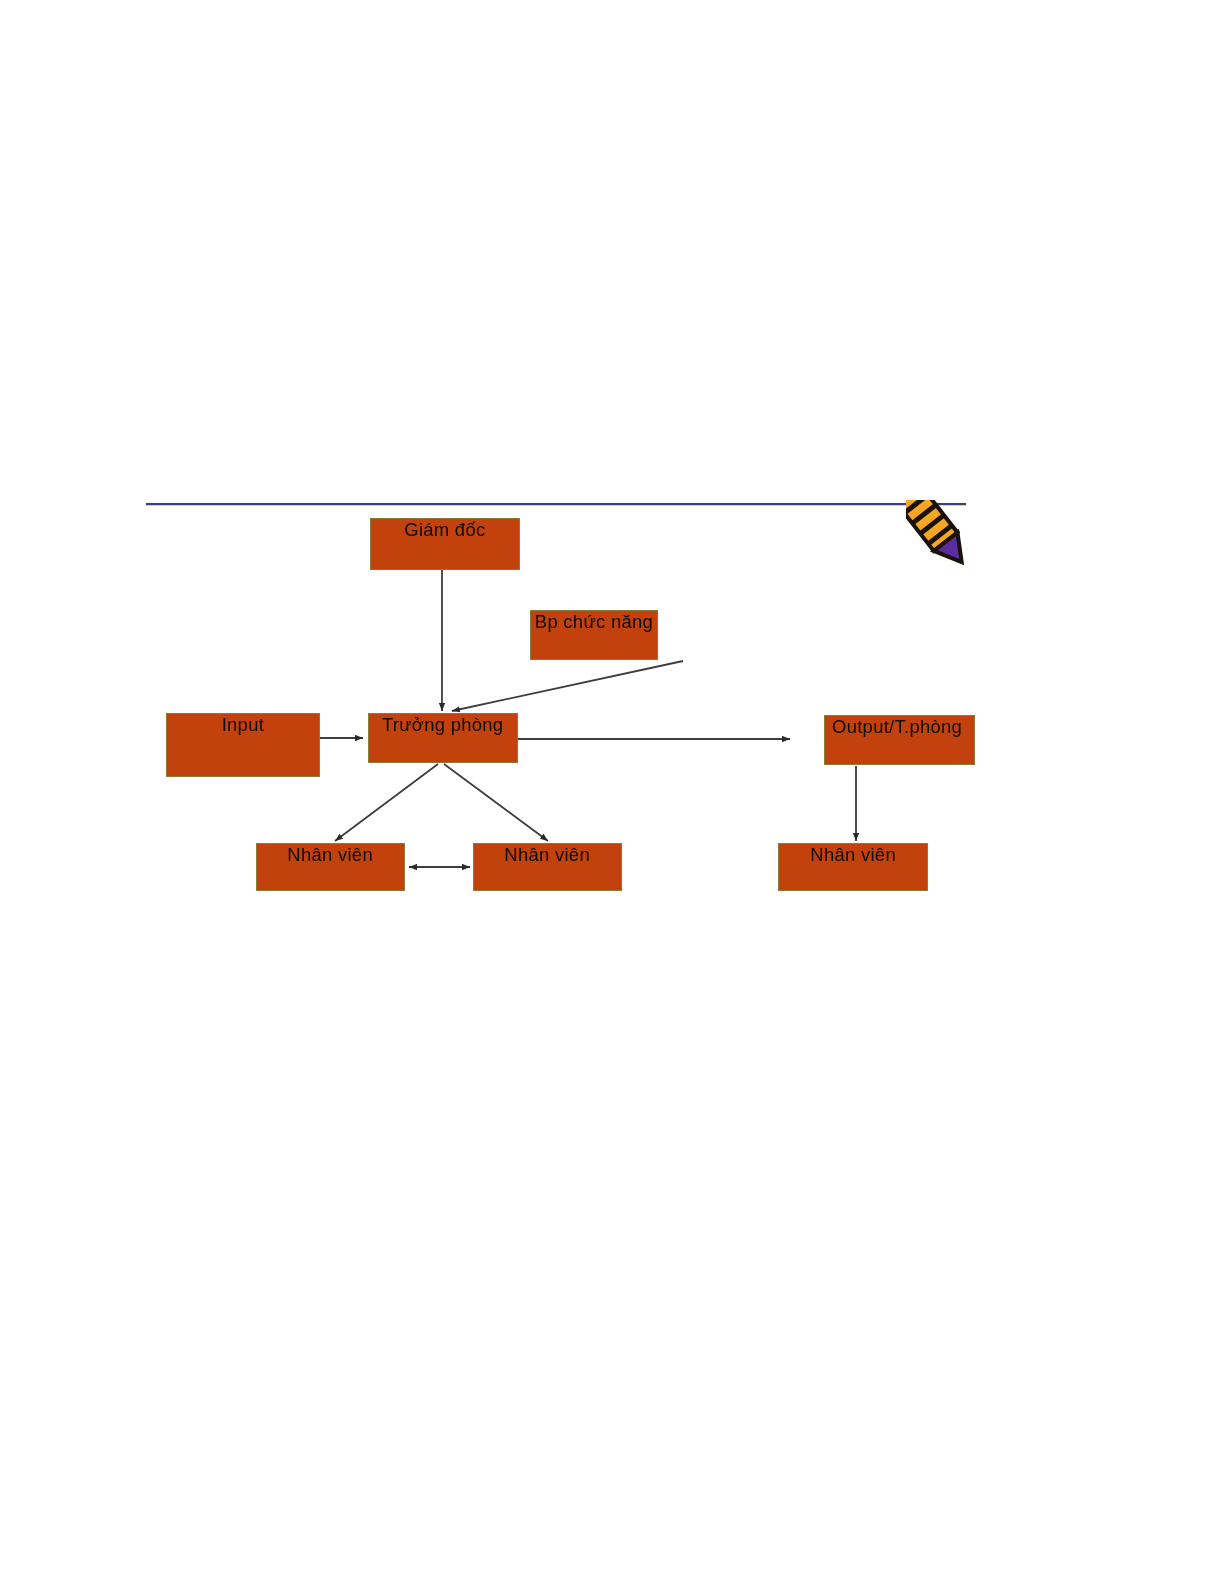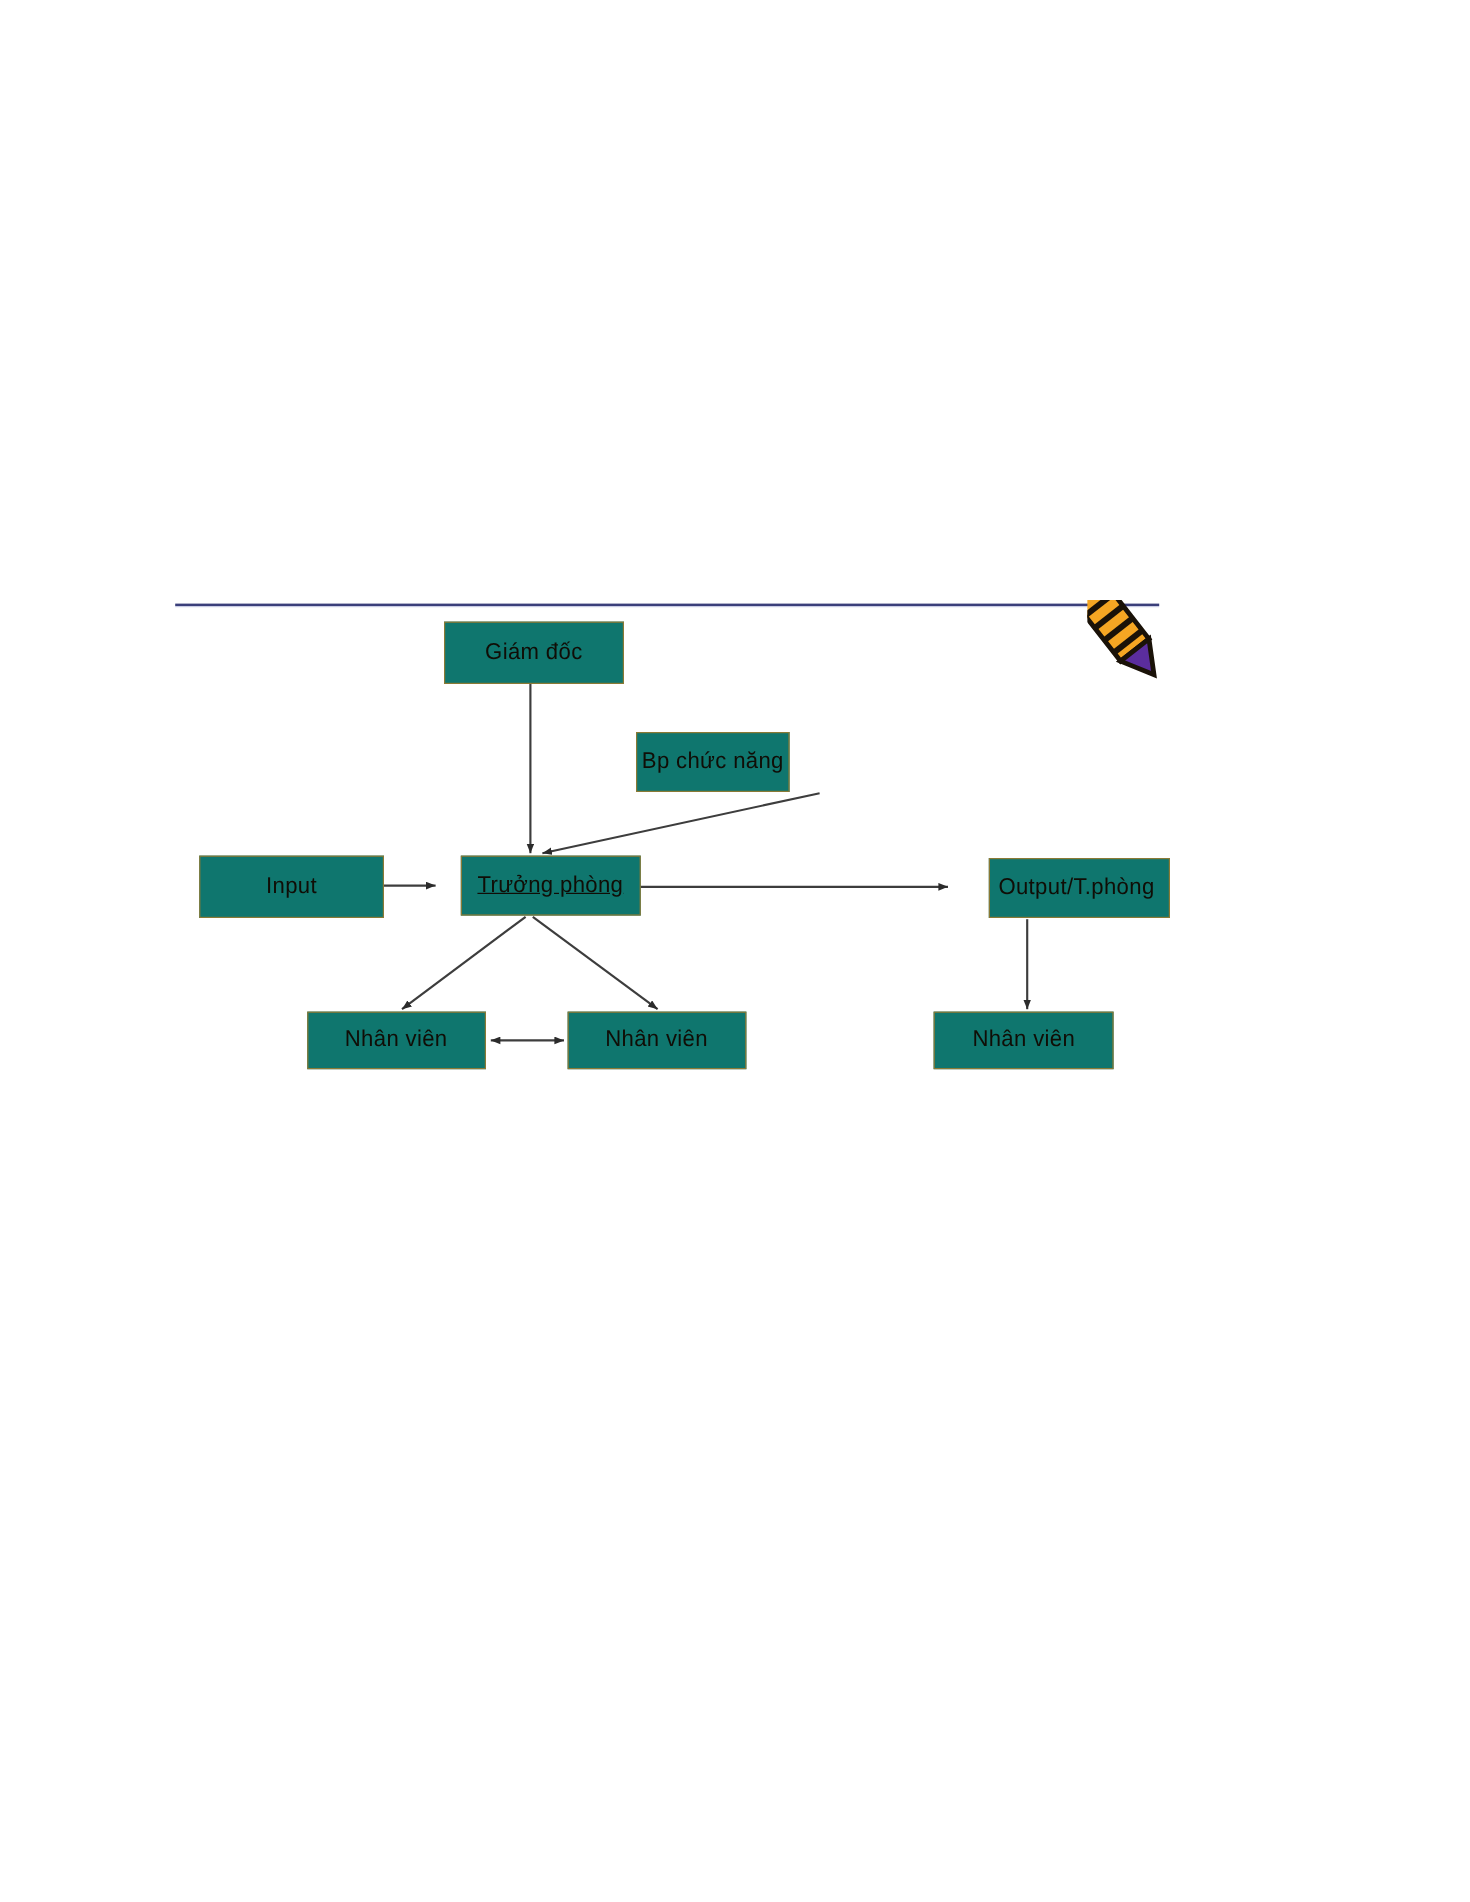--- a/index.html
+++ b/index.html
@@ -47,41 +47,40 @@
     left: 906px;
     top: 500px;
     width: 70px;
     height: 78px;
     overflow: hidden;
   }
 
   
   .node {
     position: absolute;
-    background: #0f766e;
+    background: #c2410c;
     border: 1.5px solid #8a7a35;
     box-sizing: border-box;
     display: flex;
-    align-items: center;
     justify-content: center;
     white-space: nowrap;
     color: #100d06;
     font-family: "Liberation Sans", sans-serif;
     font-size: 19px;
     letter-spacing: 0.3px;
   }
   .node span {
     display: block;
     transform: scaleX(0.97);
   }
 
   #node-giamdoc   { left: 370px; top: 518px; width: 150px; height: 52px; }
   #node-bpchuc    { left: 530px; top: 610px; width: 128px; height: 50px; }
-  #node-input     { left: 166px; top: 713px; width: 154px; height: 52px; }
-  #node-truongphong { left: 384px; top: 713px; width: 150px; height: 50px; text-decoration: underline; }
+  #node-input     { left: 166px; top: 713px; width: 154px; height: 64px; }
+  #node-truongphong { left: 368px; top: 713px; width: 150px; height: 50px; }
   #node-output    { left: 792px; top: 715px; width: 151px; height: 50px; margin-left: 32px; }
   #node-output span {
     position: relative;
     left: -2px;
     font-size: 19px;
   }
   #node-nhanvien-1 { left: 256px; top: 843px; width: 149px; height: 48px; }
   #node-nhanvien-2 { left: 473px; top: 843px; width: 149px; height: 48px; }
   #node-nhanvien-3 { left: 778px; top: 843px; width: 150px; height: 48px; }
 

